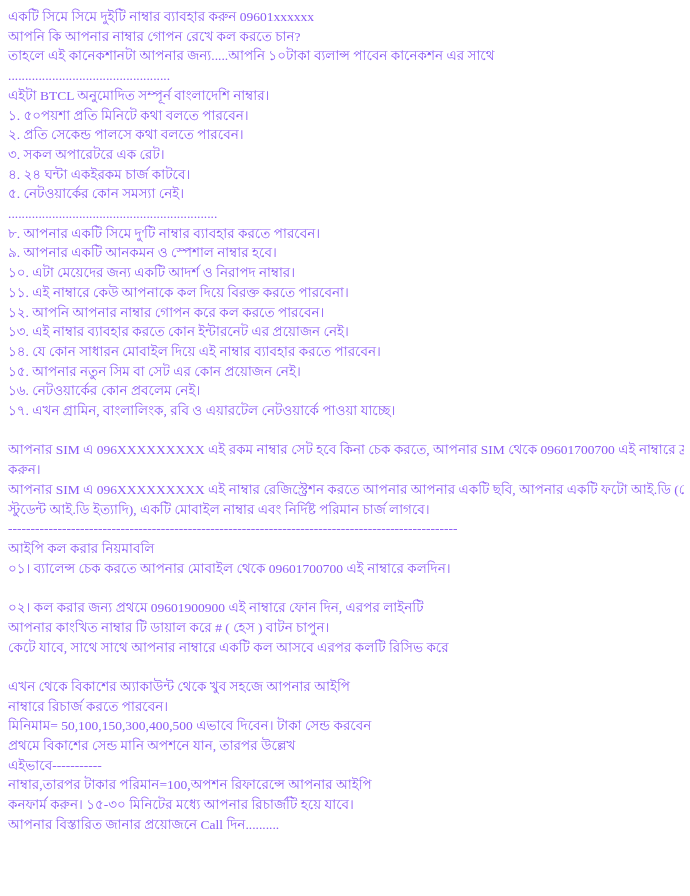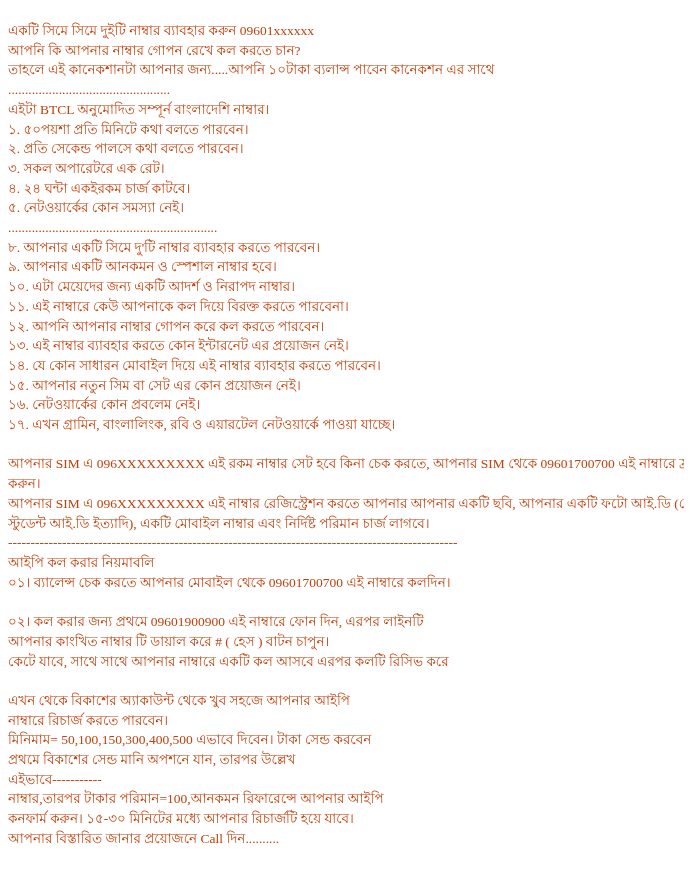--- a/index.html
+++ b/index.html
@@ -4,23 +4,23 @@
 <style>
   html, body {
     margin: 0;
     padding: 0;
     background: #ffffff;
   }
   .doc {
     width: 690px;
     height: 896px;
     box-sizing: border-box;
-    padding: 21px 6px 0 8px;
+    padding: 7px 6px 0 8px;
     background: #ffffff;
-    color: #c2410c;
+    color: #8b5cf6;
     font-family: "Liberation Serif", "DejaVu Serif", serif;
     font-size: 13.5px;
     overflow: hidden;
   }
   .lines .line {
     line-height: 19.7px;
     min-height: 19.7px;
     white-space: pre;
     overflow: hidden;
     letter-spacing: 0;
@@ -63,17 +63,17 @@
       <div class="line">&nbsp;</div>
       <div class="line">০২। কল করার জন্য প্রথমে 09601900900 এই নাম্বারে ফোন দিন, এরপর লাইনটি</div>
       <div class="line">আপনার কাংখিত নাম্বার টি ডায়াল করে # ( হেস ) বাটন চাপুন।</div>
       <div class="line">কেটে যাবে, সাথে সাথে আপনার নাম্বারে একটি কল আসবে এরপর কলটি রিসিভ করে</div>
       <div class="line">&nbsp;</div>
       <div class="line">এখন থেকে বিকাশের অ্যাকাউন্ট থেকে খুব সহজে আপনার আইপি</div>
       <div class="line">নাম্বারে রিচার্জ করতে পারবেন।</div>
       <div class="line">মিনিমাম= 50,100,150,300,400,500 এভাবে দিবেন। টাকা সেন্ড করবেন</div>
       <div class="line">প্রথমে বিকাশের সেন্ড মানি অপশনে যান, তারপর উল্লেখ</div>
       <div class="line">এইভাবে-----------</div>
-      <div class="line">নাম্বার,তারপর টাকার পরিমান=100,আনকমন রিফারেন্সে আপনার আইপি</div>
+      <div class="line">নাম্বার,তারপর টাকার পরিমান=100,অপশন রিফারেন্সে আপনার আইপি</div>
       <div class="line">কনফার্ম করুন। ১৫-৩০ মিনিটের মধ্যে আপনার রিচার্জটি হয়ে যাবে।</div>
       <div class="line">আপনার বিস্তারিত জানার প্রয়োজনে Call দিন..........</div>
     </div>
 </div>
 
 </body></html>

